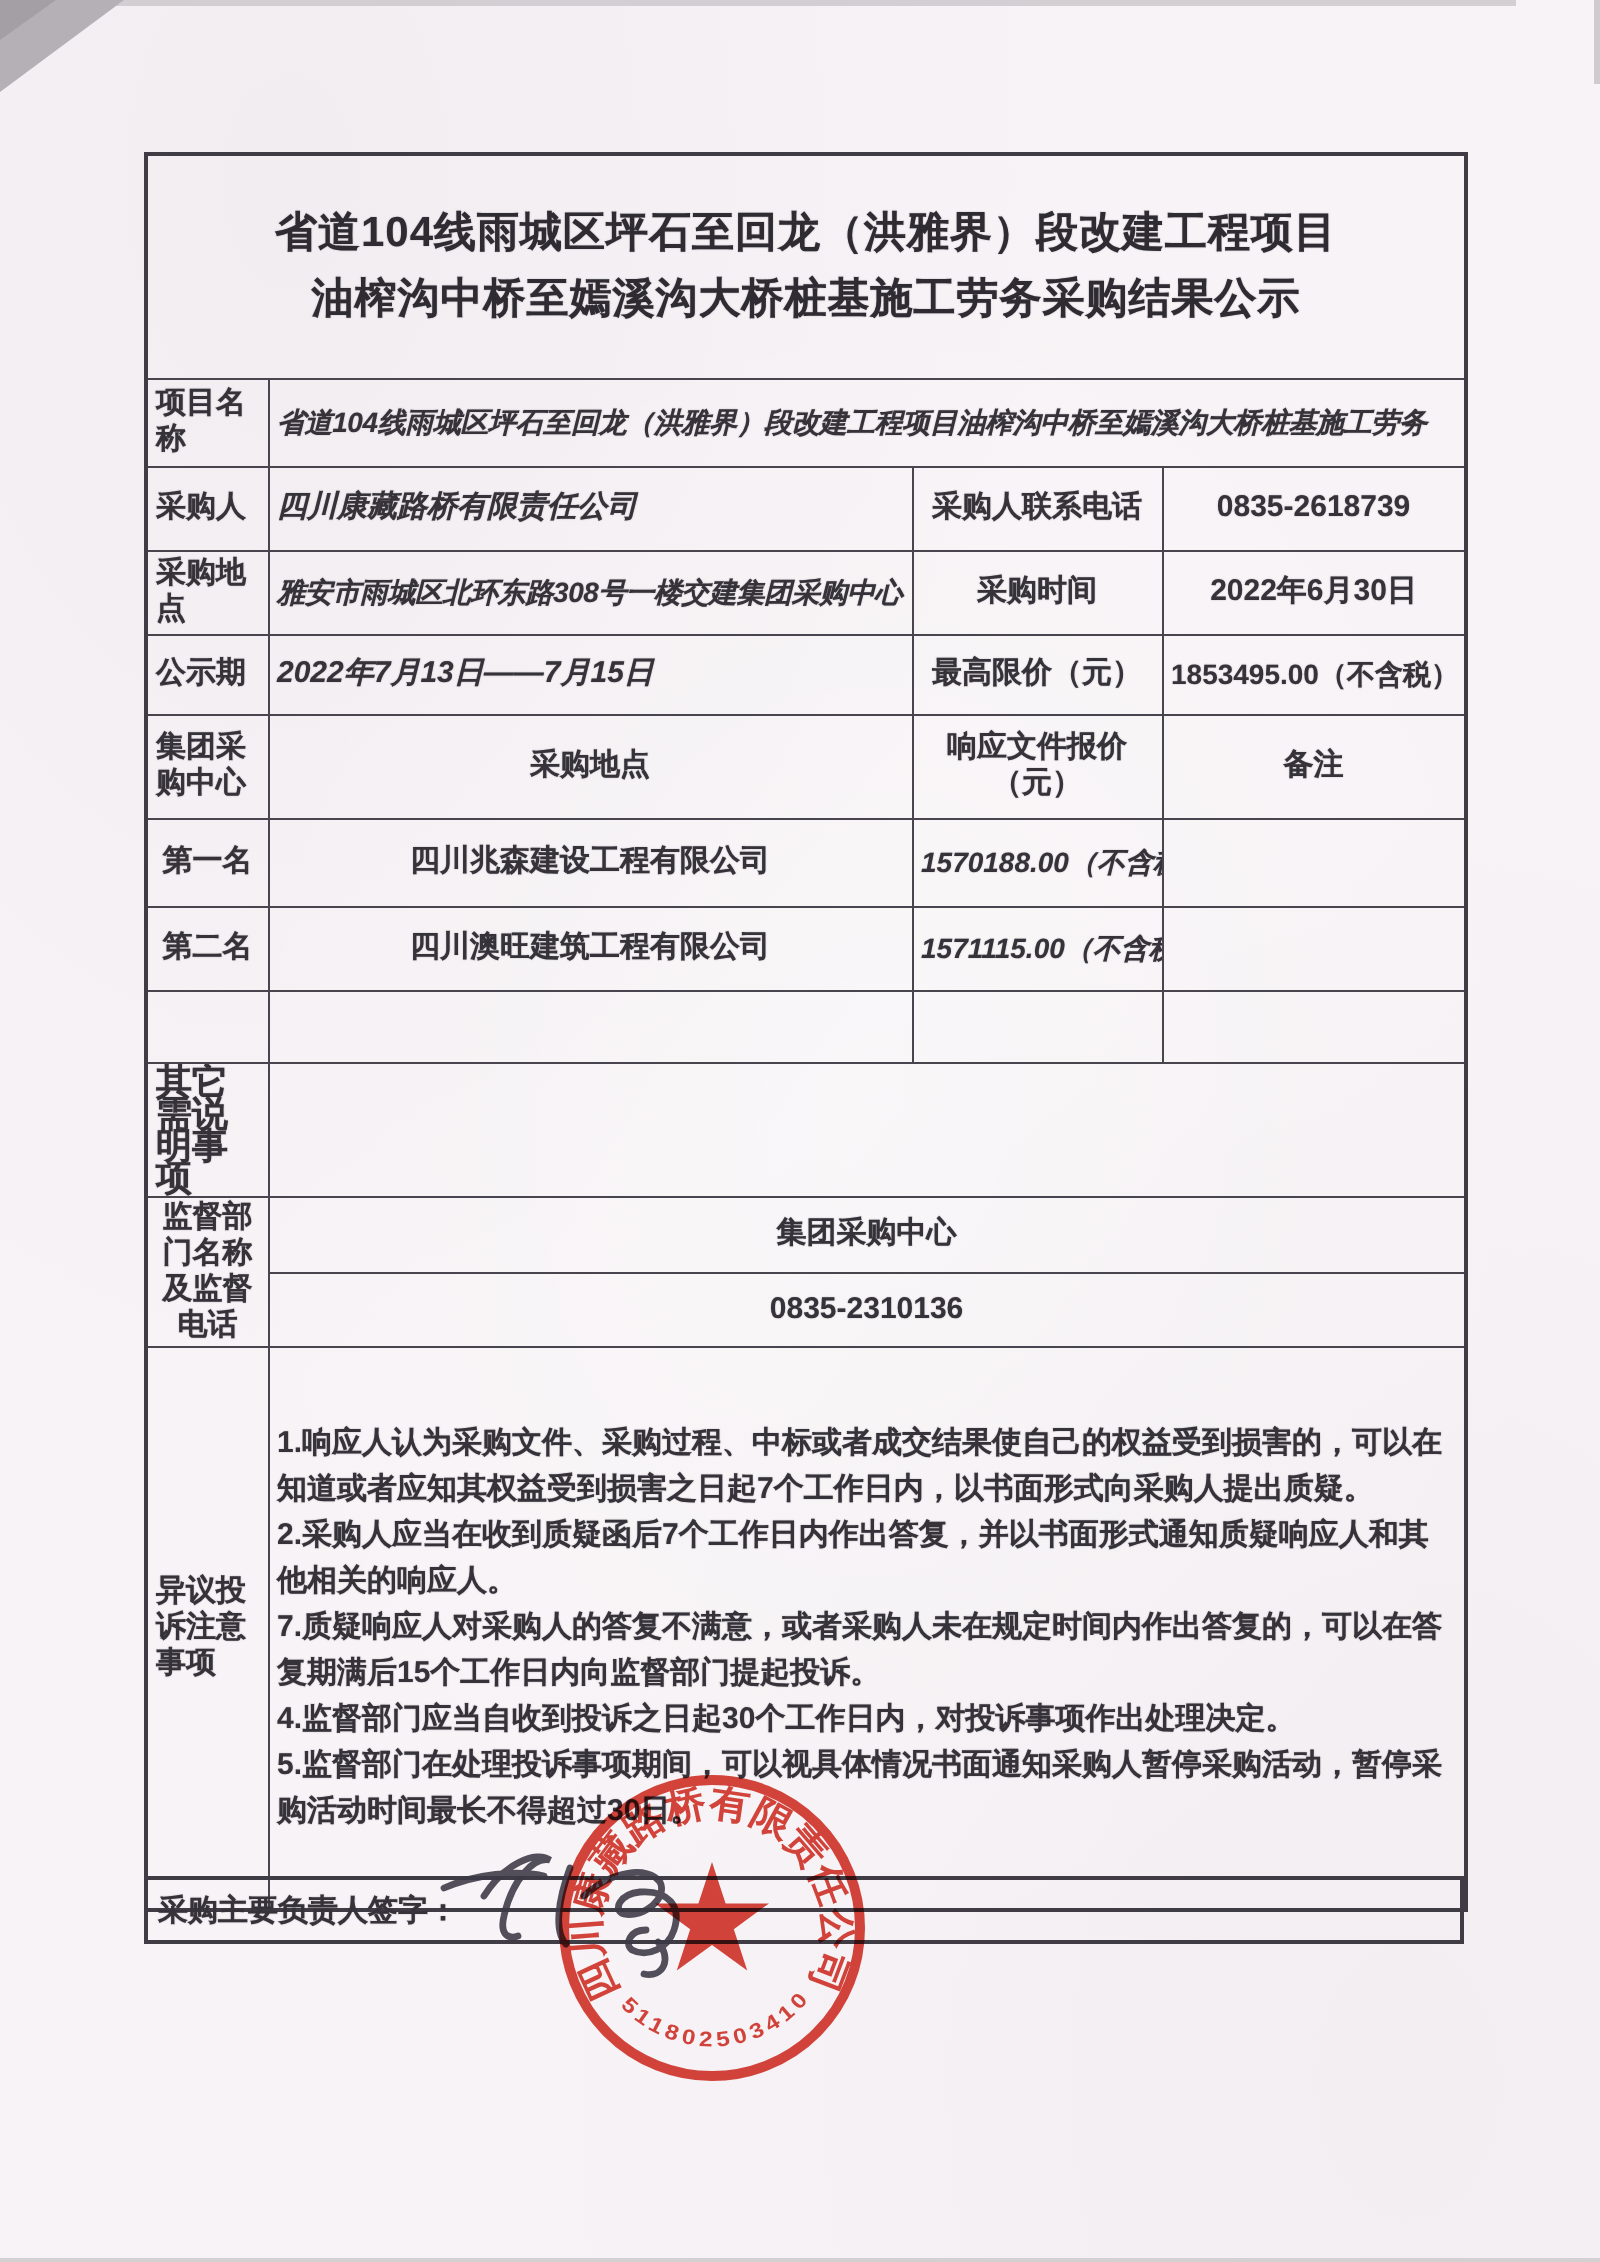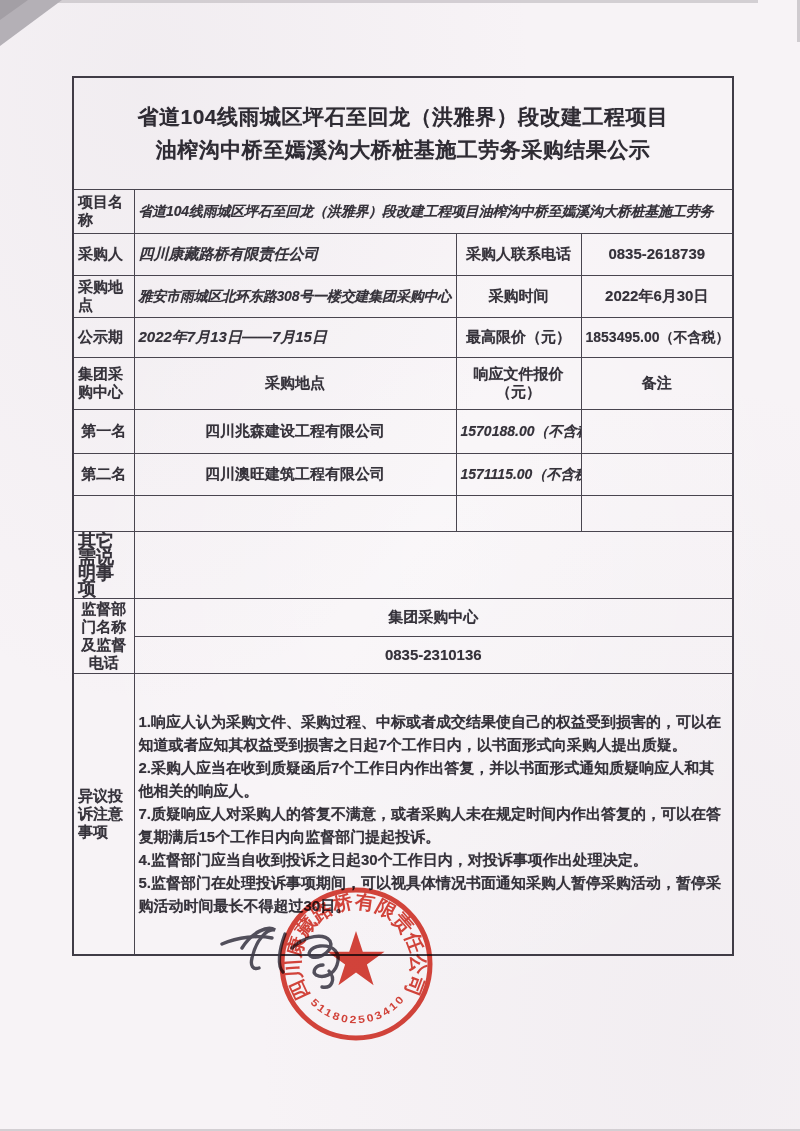--- a/index.html
+++ b/index.html
@@ -161,20 +161,23 @@
         <p>1.响应人认为采购文件、采购过程、中标或者成交结果使自己的权益受到损害的，可以在知道或者应知其权益受到损害之日起7个工作日内，以书面形式向采购人提出质疑。</p>
         <p>2.采购人应当在收到质疑函后7个工作日内作出答复，并以书面形式通知质疑响应人和其他相关的响应人。</p>
         <p>7.质疑响应人对采购人的答复不满意，或者采购人未在规定时间内作出答复的，可以在答复期满后15个工作日内向监督部门提起投诉。</p>
         <p>4.监督部门应当自收到投诉之日起30个工作日内，对投诉事项作出处理决定。</p>
         <p>5.监督部门在处理投诉事项期间，可以视具体情况书面通知采购人暂停采购活动，暂停采购活动时间最长不得超过30日。</p>
       </td>
     </tr>
   </tbody>
     </table>
 
+  <div class="sig-box">
+    <span>采购主要负责人签字：</span>
+  </div>
 
   <svg class="sig-svg" width="150" height="80" viewBox="0 0 150 80">
     <g fill="none" stroke="#3c3946" stroke-width="3.4" stroke-linecap="round" opacity="0.88">
       <path d="M30,36 C40,20 56,13 63,18 C55,16 44,28 40,46 C38,54 41,58 47,56"></path>
       <path d="M10,32 C26,25 46,23 60,26"></path>
       <path d="M73,22 C67,38 65,54 71,60"></path>
       <path d="M80,36 C94,23 112,21 118,29 C122,37 110,47 100,45 C94,43 98,35 108,34 C122,33 129,41 125,53 C122,62 112,67 104,63 C100,60 103,53 111,53"></path>
       <path d="M117,59 C124,67 120,77 110,75"></path>
     </g>
   </svg>

